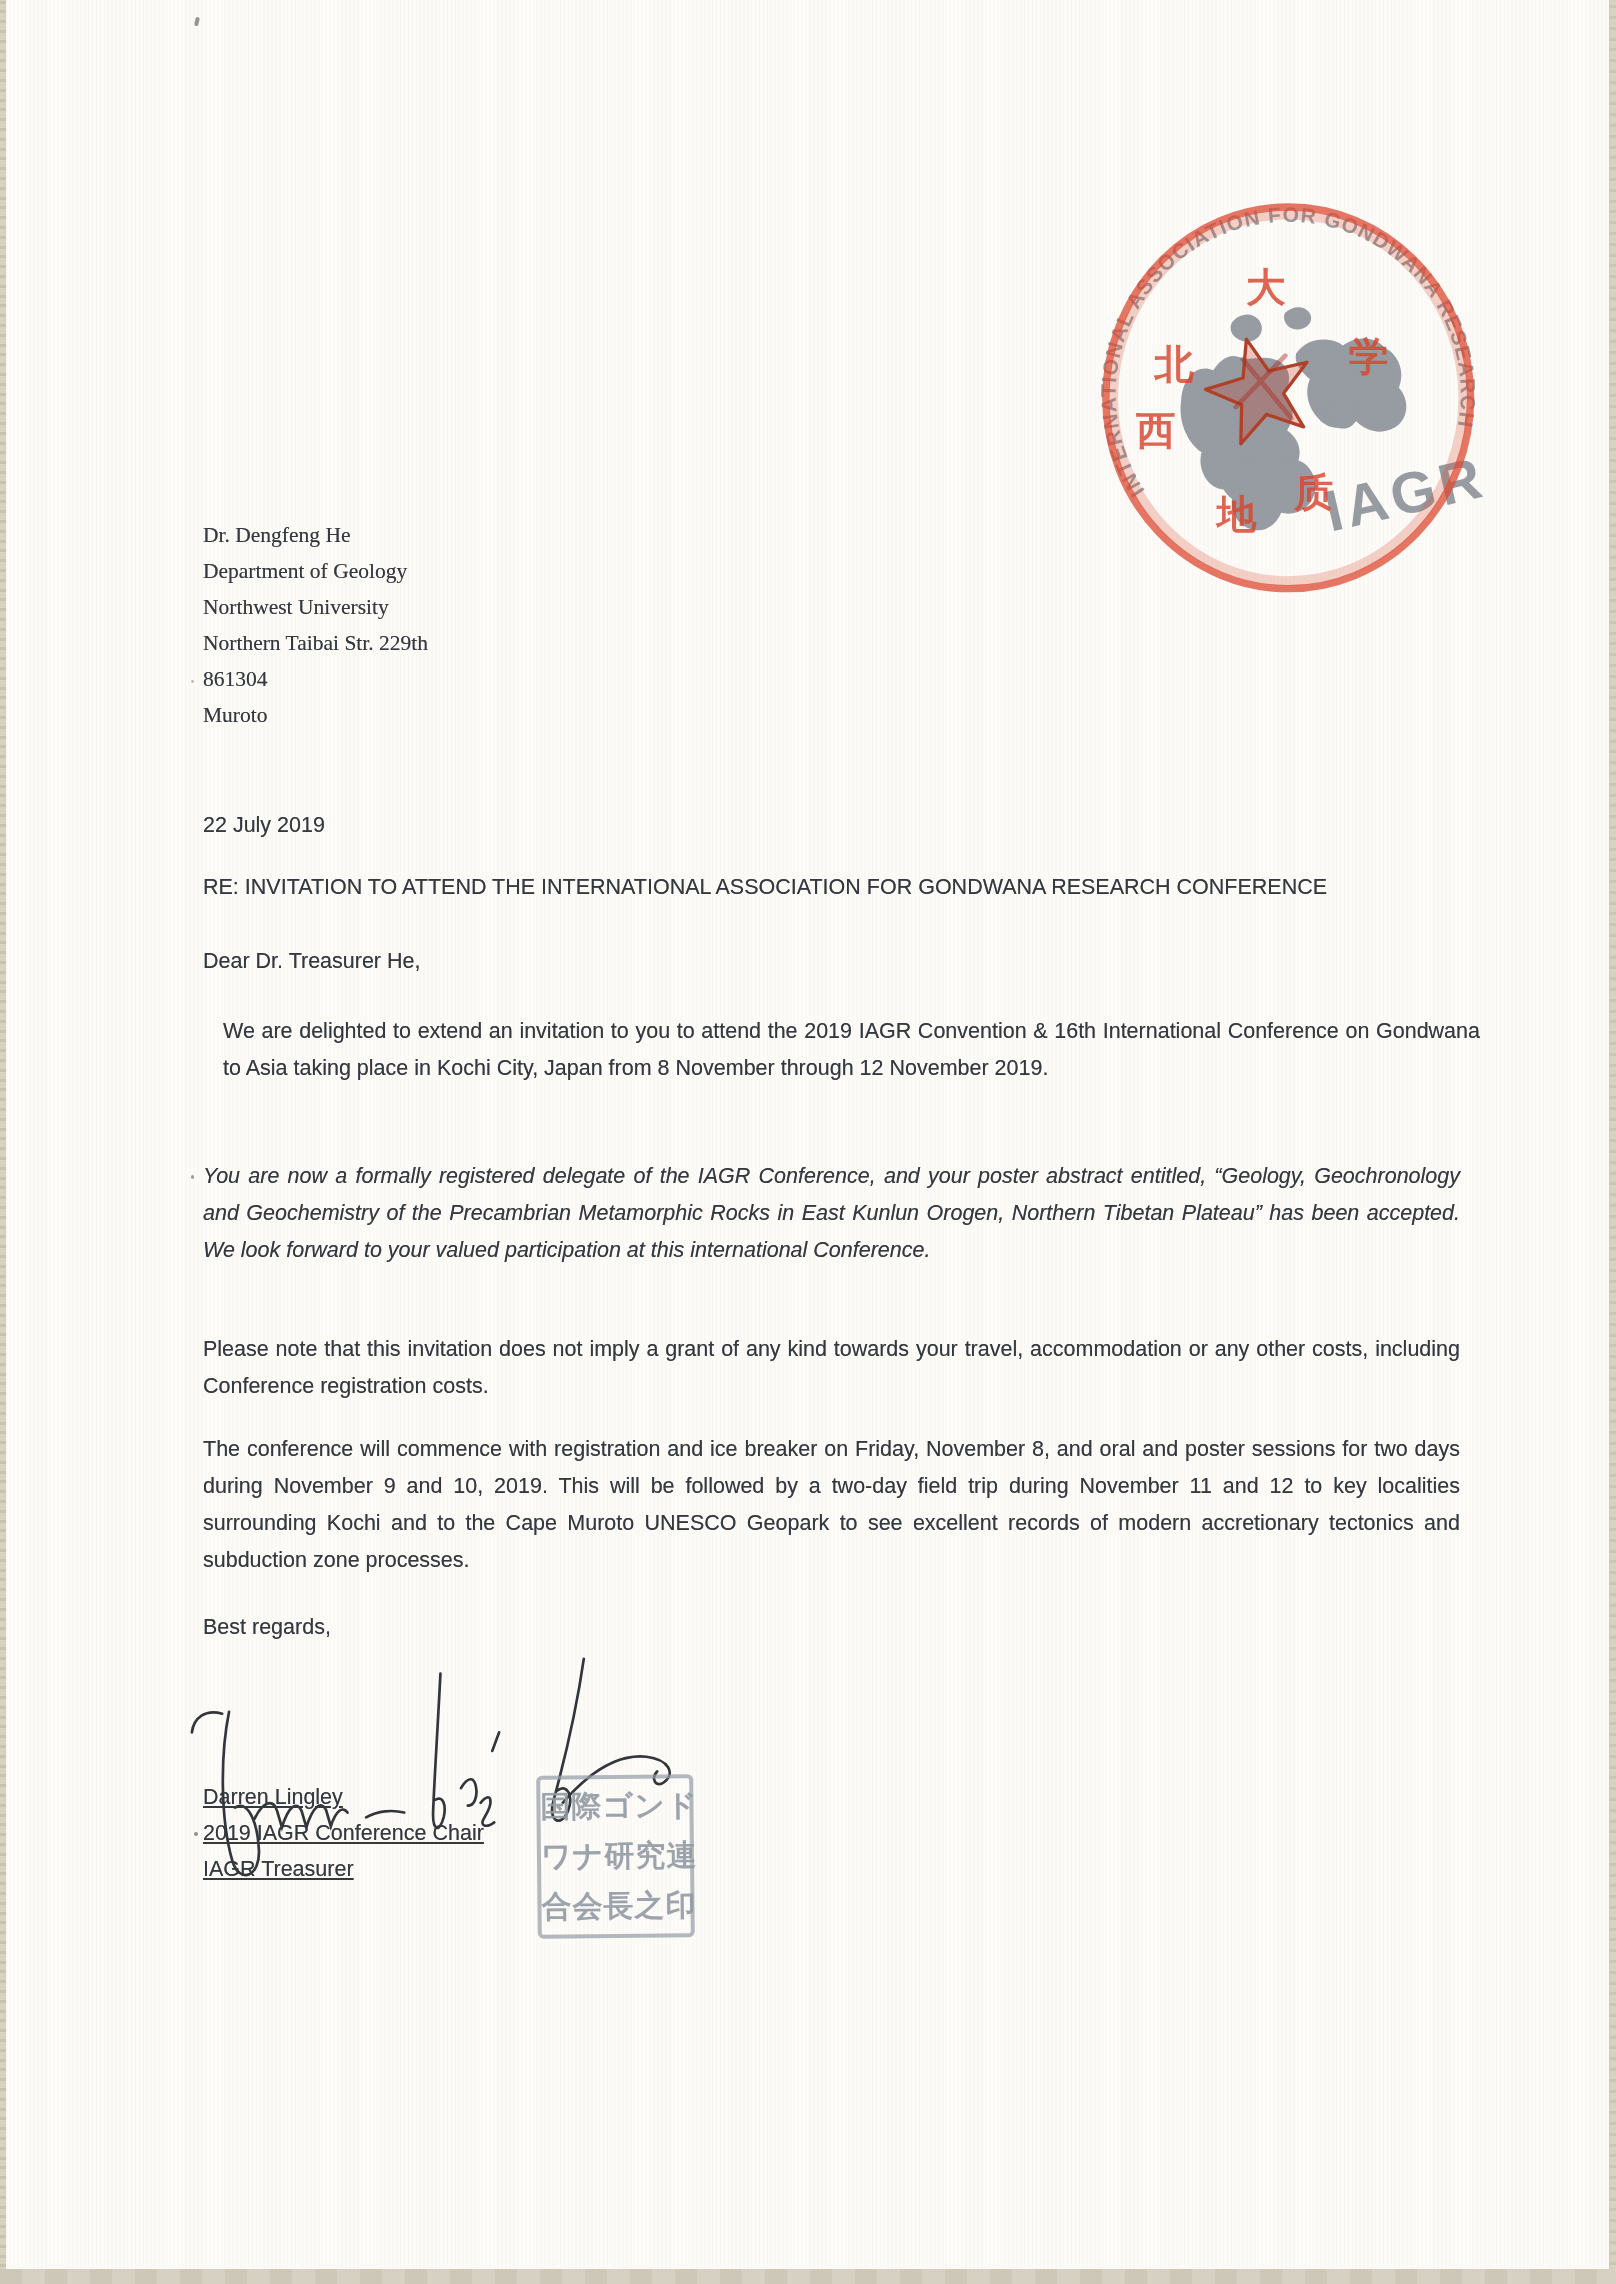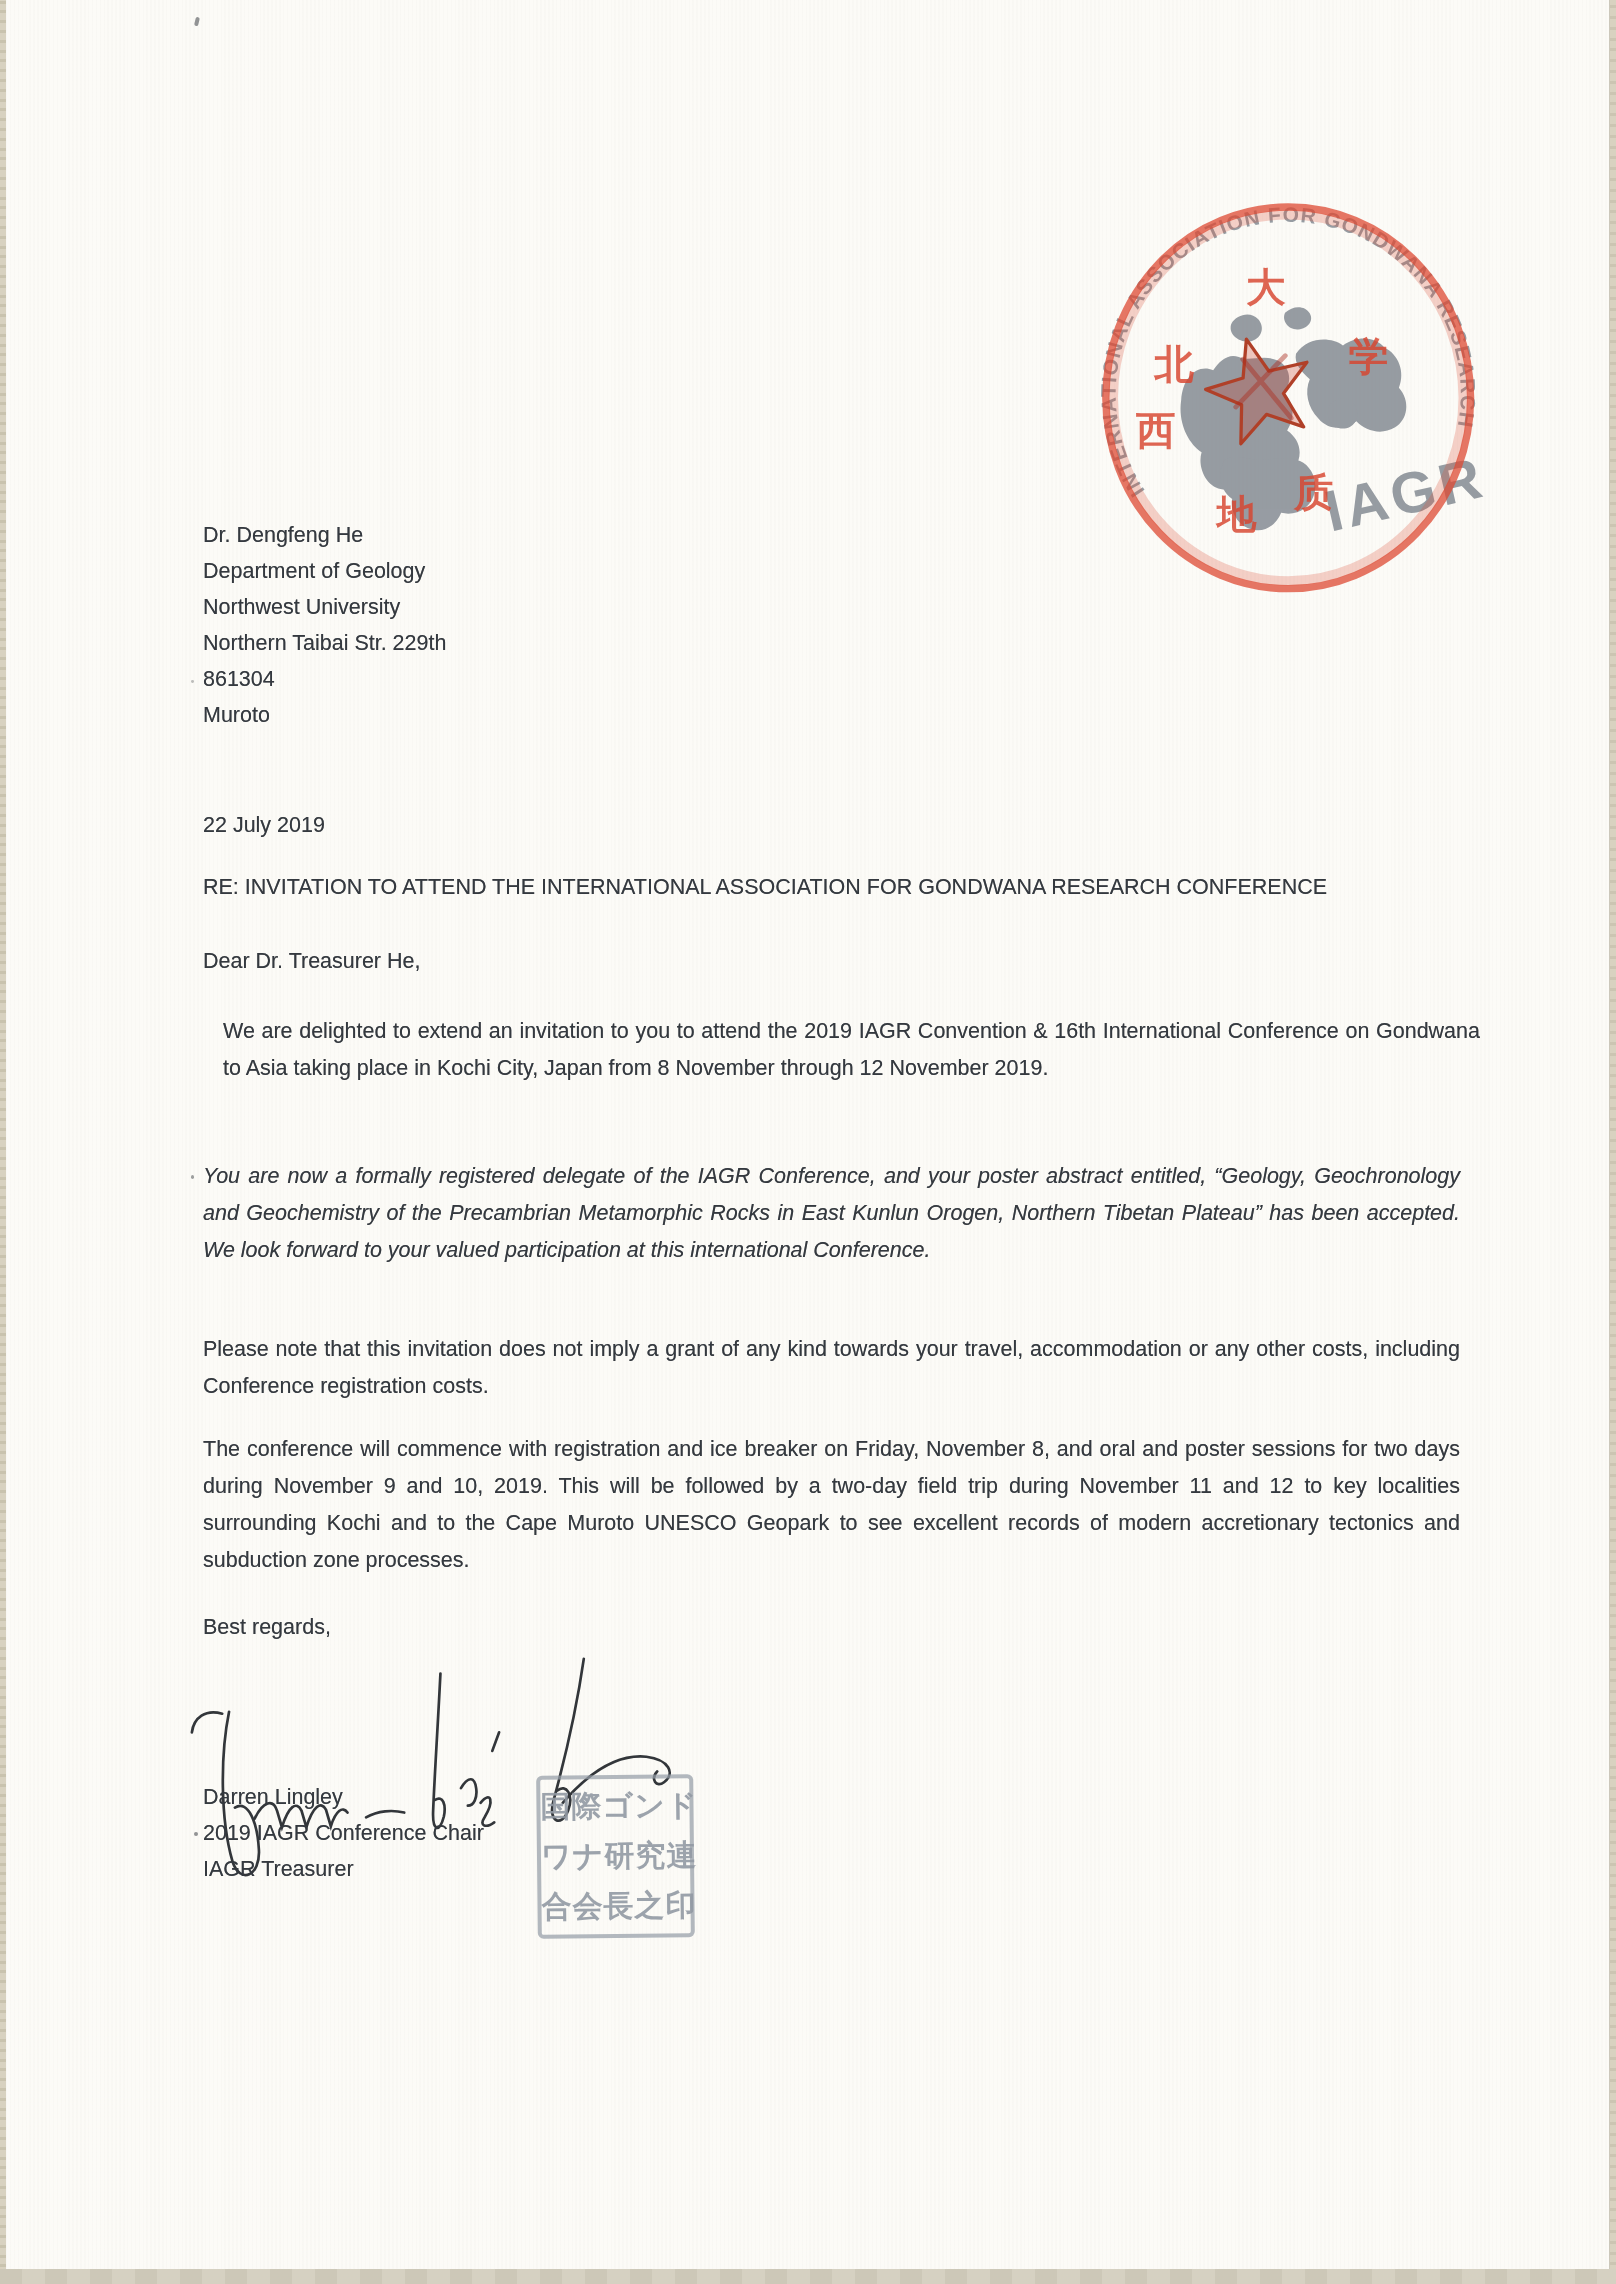--- a/index.html
+++ b/index.html
@@ -11,21 +11,21 @@
   .edge{position:absolute;background:#d8d2c0;}
   #edge-left{left:0;top:0;width:5.9px;height:2284px;
         background:repeating-linear-gradient(0deg,#d8d2c0 0 6.8px,#c9c3ae 6.8px 9.8px);}
   #edge-right{right:0;top:0;width:7.3px;height:2284px;
         background:repeating-linear-gradient(0deg,#d8d2c0 0 7.8px,#cbc5b2 7.8px 10.8px);}
   #edge-right-line{position:absolute;right:6.8px;top:0;width:1.5px;height:2284px;background:#b9b4a2;opacity:.7;}
   #edge-bottom{left:0;bottom:0;width:1617px;height:14.7px;
         background:repeating-linear-gradient(90deg,#cdc8b8 0 22.5px,#d6d1c2 22.5px 45px);}
   .txt{position:absolute;left:203px;width:1257px;color:#34393f;font-size:21.5px;line-height:37px;
         text-shadow:0 0 0.5px rgba(52,57,63,.55);}
-  .addr{line-height:36px;}
+  .addr{line-height:36px;font-family:Liberation Serif, serif;}
   .just p{margin:0;text-align:justify;}
   .line{white-space:nowrap;}
   
   #stamp-top{position:absolute;left:1046px;top:183px;width:567px;height:440px;}
   
   #square-seal{position:absolute;left:537px;top:1775px;width:157px;height:163px;
         border:4.4px solid rgba(150,158,168,.72);border-radius:5.9px;transform:rotate(-.6deg);
         box-sizing:border-box;padding-top:2px;text-align:center;}
   #square-seal .row{font-size:30px;line-height:50px;letter-spacing:1px;font-weight:bold;
         color:rgba(145,153,163,.9);white-space:nowrap;}
@@ -127,19 +127,19 @@
       <path d="M770,302 C822,242 882,202 941,208 C987,214 1001,242 977,260 C961,272 949,254 963,238"></path>
     </g>
   </svg>
 
   <div id="square-seal">
     <div class="row">国際ゴンド</div>
     <div class="row">ワナ研究連</div>
     <div class="row">合会長之印</div>
   </div>
 
-  <div class="txt" style="top:1779px;line-height:36px;">
+  <div class="txt" style="top:1779px;line-height:36px;text-decoration:underline;">
     <div class="line">Darren Lingley</div>
     <div class="line">2019 IAGR Conference Chair</div>
     <div class="line">IAGR Treasurer</div>
   </div>
 </div>
 
 
 </body></html>

